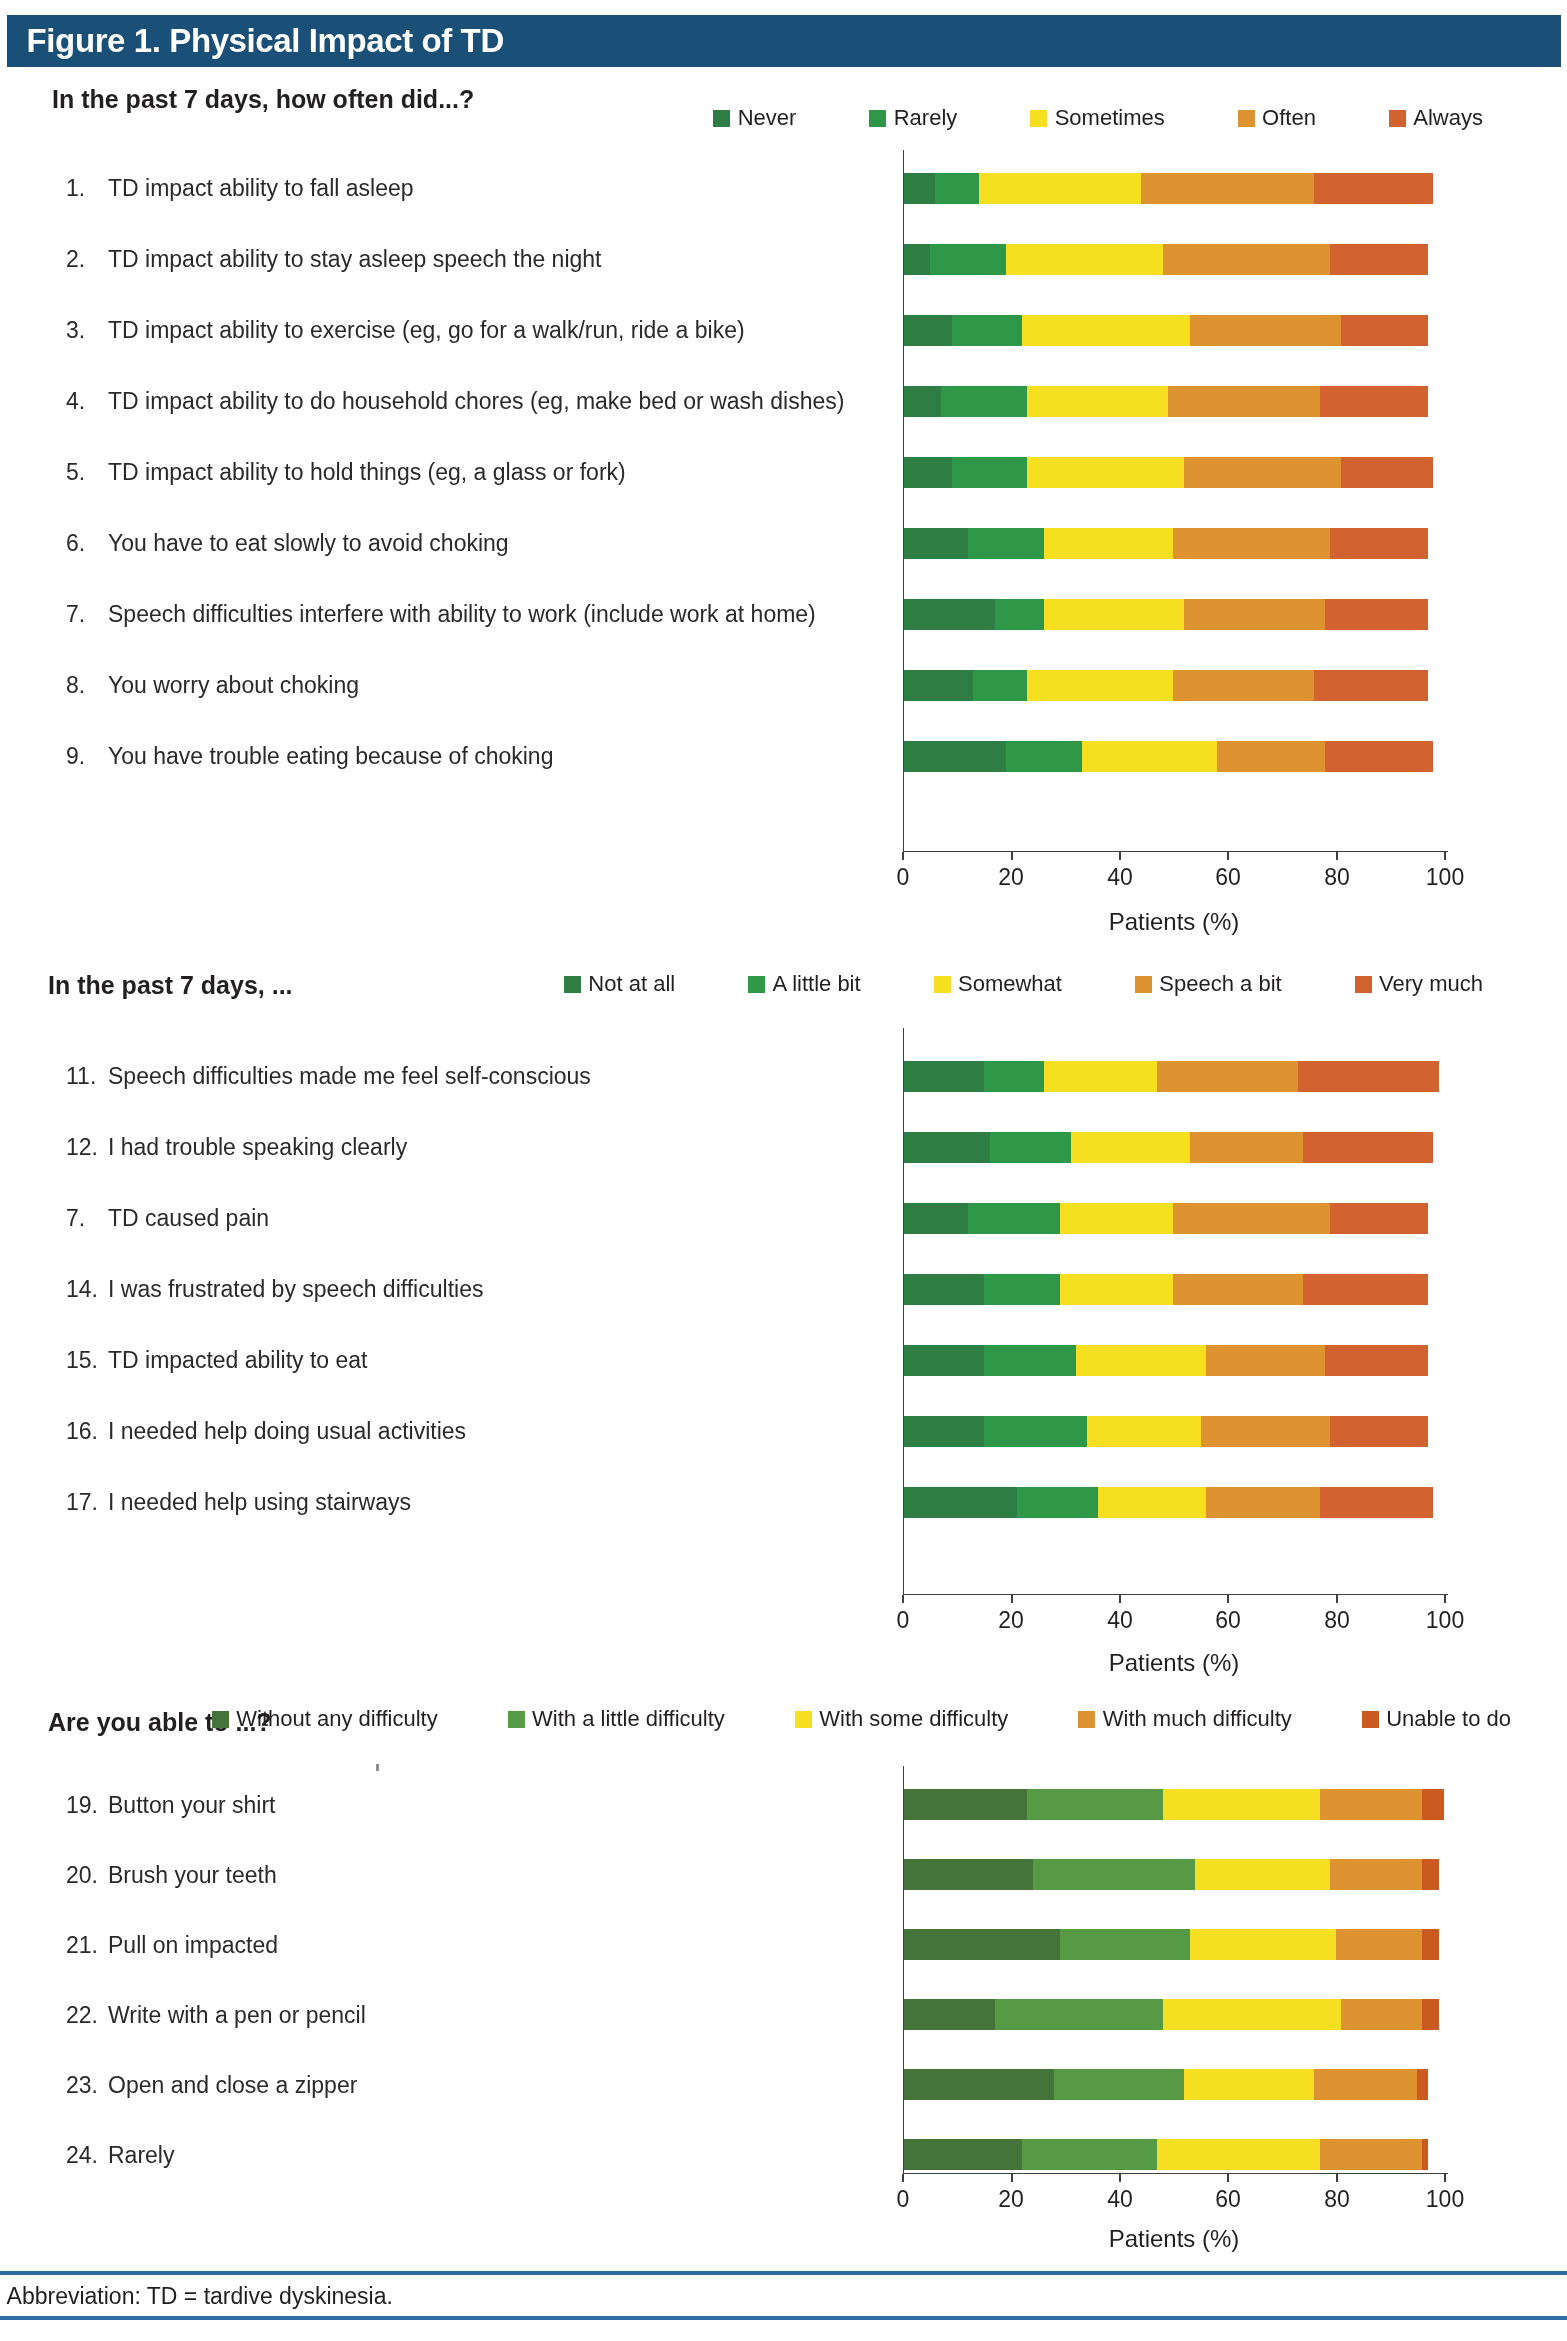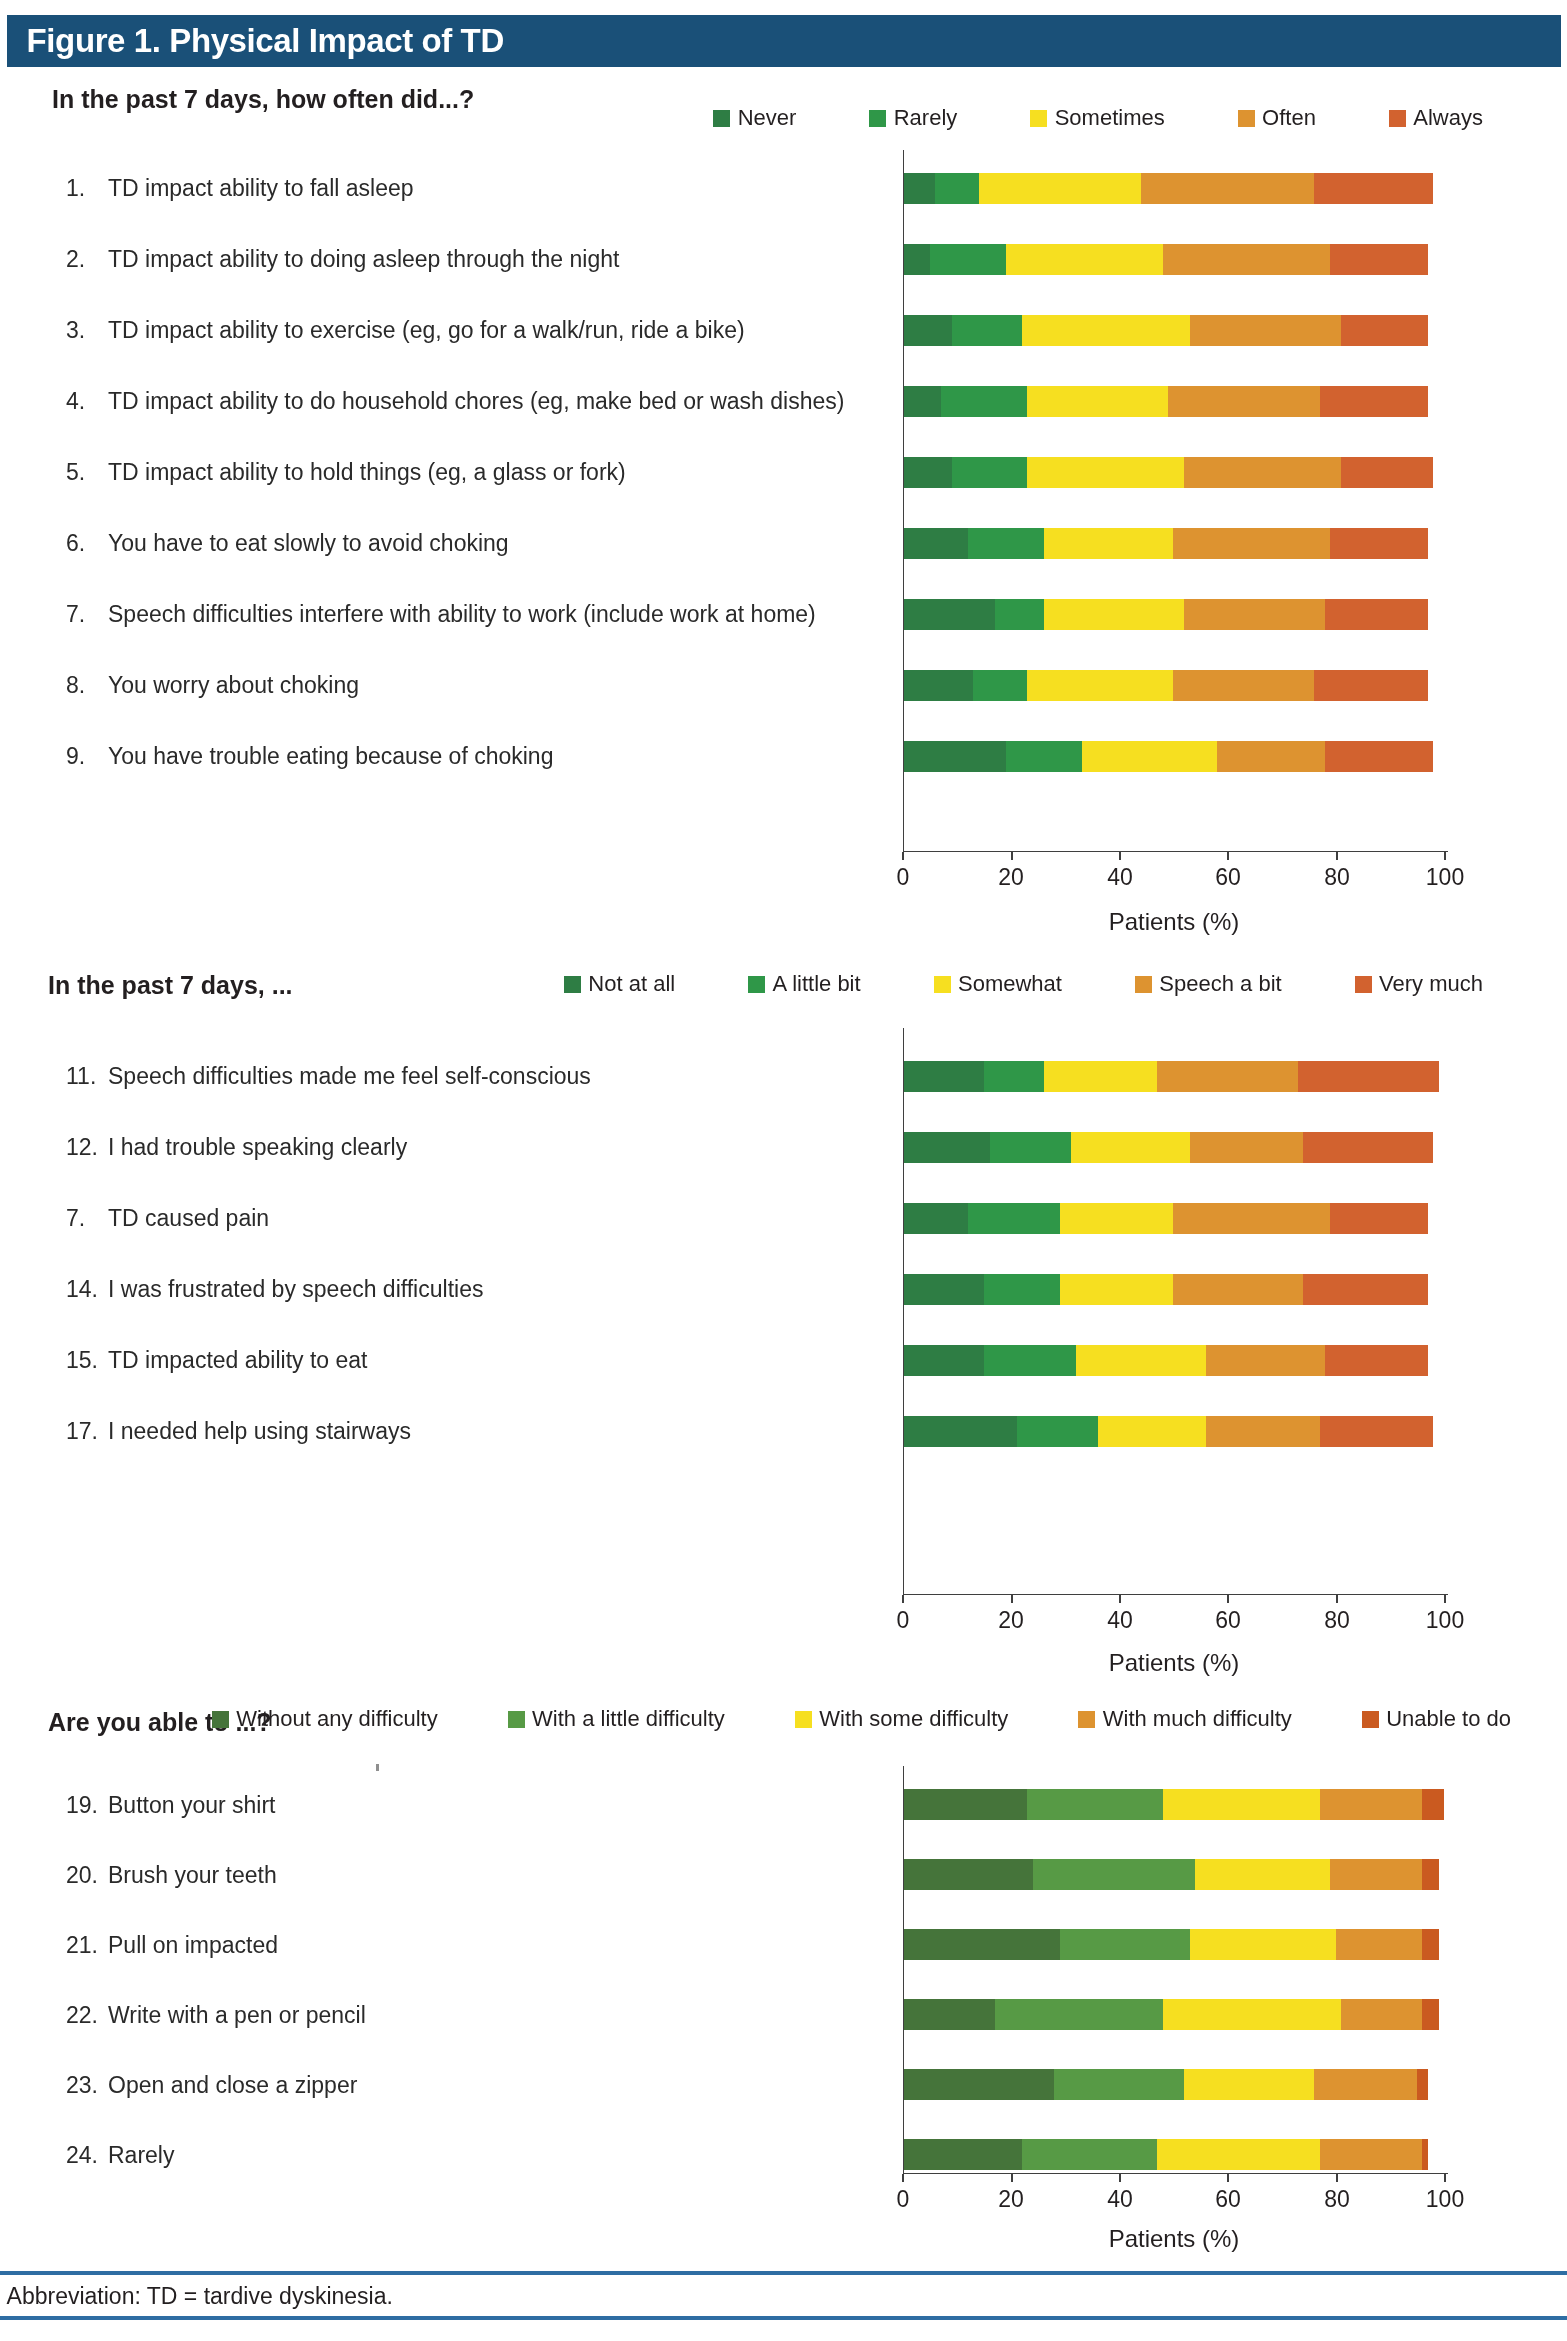--- a/index.html
+++ b/index.html
@@ -98,21 +98,21 @@
             <div class="seg" style="width: 6%; background: rgb(46, 125, 68);"></div>
             <div class="seg" style="width: 8%; background: rgb(47, 151, 72);"></div>
             <div class="seg" style="width: 30%; background: rgb(246, 223, 32);"></div>
             <div class="seg" style="width: 32%; background: rgb(221, 147, 48);"></div>
             <div class="seg" style="width: 22%; background: rgb(210, 98, 47);"></div>
           </div>
         </div>
         <div class="row">
           <div class="cat">
             <span class="num">2.</span>
-            <span class="lbl">TD impact ability to doing asleep through the night</span>
+            <span class="lbl">TD impact ability to stay asleep speech the night</span>
           </div>
           <div class="track">
             <div class="seg" style="width: 5%; background: rgb(46, 125, 68);"></div>
             <div class="seg" style="width: 14%; background: rgb(47, 151, 72);"></div>
             <div class="seg" style="width: 29%; background: rgb(246, 223, 32);"></div>
             <div class="seg" style="width: 31%; background: rgb(221, 147, 48);"></div>
             <div class="seg" style="width: 18%; background: rgb(210, 98, 47);"></div>
           </div>
         </div>
         <div class="row">
@@ -312,20 +312,33 @@
           <div class="track">
             <div class="seg" style="width: 15%; background: rgb(46, 125, 68);"></div>
             <div class="seg" style="width: 17%; background: rgb(47, 151, 72);"></div>
             <div class="seg" style="width: 24%; background: rgb(246, 223, 32);"></div>
             <div class="seg" style="width: 22%; background: rgb(221, 147, 48);"></div>
             <div class="seg" style="width: 19%; background: rgb(210, 98, 47);"></div>
           </div>
         </div>
         <div class="row">
           <div class="cat">
+            <span class="num">16.</span>
+            <span class="lbl">I needed help doing usual activities</span>
+          </div>
+          <div class="track">
+            <div class="seg" style="width: 15%; background: rgb(46, 125, 68);"></div>
+            <div class="seg" style="width: 19%; background: rgb(47, 151, 72);"></div>
+            <div class="seg" style="width: 21%; background: rgb(246, 223, 32);"></div>
+            <div class="seg" style="width: 24%; background: rgb(221, 147, 48);"></div>
+            <div class="seg" style="width: 18%; background: rgb(210, 98, 47);"></div>
+          </div>
+        </div>
+        <div class="row">
+          <div class="cat">
             <span class="num">17.</span>
             <span class="lbl">I needed help using stairways</span>
           </div>
           <div class="track">
             <div class="seg" style="width: 21%; background: rgb(46, 125, 68);"></div>
             <div class="seg" style="width: 15%; background: rgb(47, 151, 72);"></div>
             <div class="seg" style="width: 20%; background: rgb(246, 223, 32);"></div>
             <div class="seg" style="width: 21%; background: rgb(221, 147, 48);"></div>
             <div class="seg" style="width: 21%; background: rgb(210, 98, 47);"></div>
           </div>

